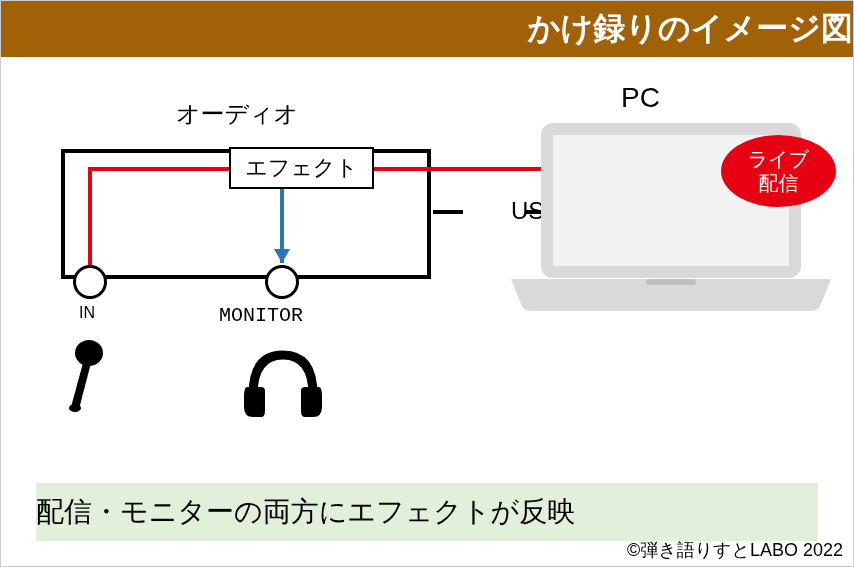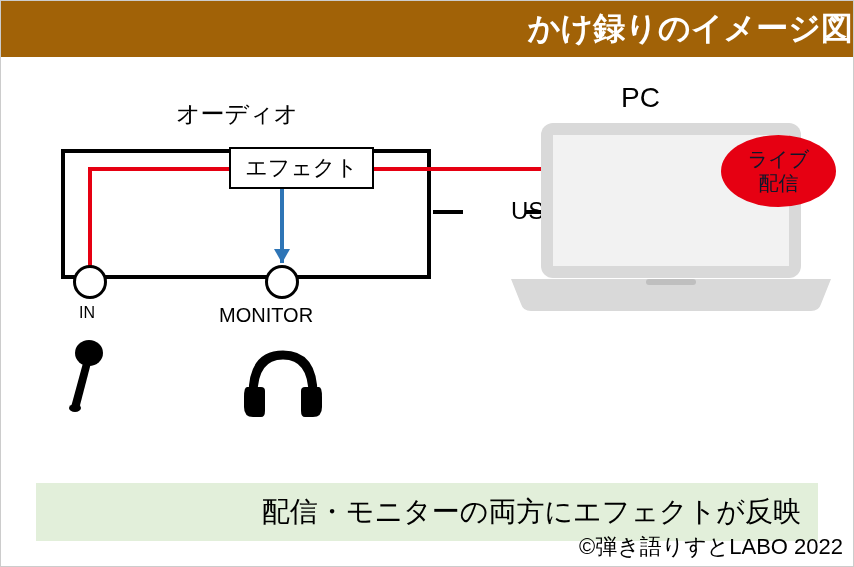--- a/index.html
+++ b/index.html
@@ -66,32 +66,33 @@
       border-radius: 50%;
       background: #fff;
     }
     .in-label {
       left: 78px; top: 247px;
       font-size: 16px;
     }
     .monitor-label {
       left: 218px; top: 247px;
       font-size: 20px;
+      font-family: Liberation Mono, monospace;
     }
     .usb-label {
       left: 470px; top: 140px;
       font-size: 24px;
       margin-left: 40px;
     }
     .live-badge {
       left: 720px; top: 78px;
       width: 115px; height: 72px;
       background: #e60012;
       border-radius: 50%;
-      color: #0f172a;
+      color: #ffffff;
       font-size: 20px;
       text-align: center;
       display: flex;
       align-items: center;
       justify-content: center;
       line-height: 1.2;
       z-index: 10;
     }
     .mic-icon {
       left: 60px; top: 282px;
@@ -112,28 +113,28 @@
       stroke: #2e75b6; stroke-width: 4; fill: none;
     }
     .usb-line {
       stroke: #000; stroke-width: 4; fill: none;
     }
     .subtitle-bar {
       position: absolute;
       left: 35px; right: 35px;
       top: 482px;
       background: #e2efda;
-      text-align: right;
+      text-align: left;
       font-size: 28px;
-      padding: 10px 17px;
+      padding: 10px 0;
     }
     .credit {
       position: absolute;
       right: 10px; bottom: 4px;
-      font-size: 22px;
+      font-size: 18px;
     }
   </style>
 </head>
 <body>
 
 <div class="title-bar">かけ録りのイメージ図</div>
 
 <div class="diagram-area">
 
   <div class="abs interface-label">

